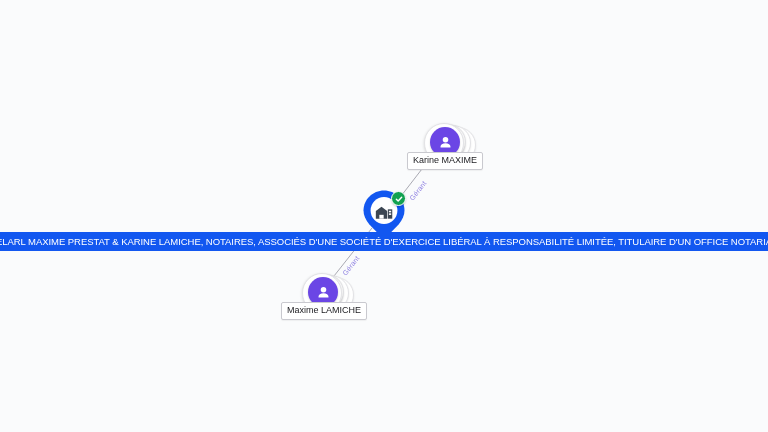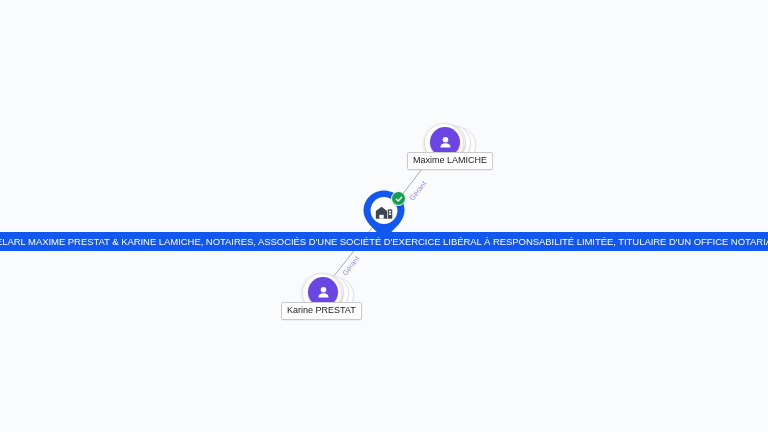--- a/index.html
+++ b/index.html
@@ -116,37 +116,37 @@
       <i class="s2"></i>
       <i class="s1"></i>
       <i class="s0"></i>
     </div>
     <div class="avatar">
       <svg width="17" height="17" viewBox="0 0 24 24" fill="#ffffff">
         <circle cx="12" cy="8" r="3.9"></circle>
         <path d="M12 13.2c-4.2 0-7 2.3-7 4.6V19h14v-1.2c0-2.3-2.8-4.6-7-4.6z"></path>
       </svg>
     </div>
-    <div class="node-label" style="left:-21px;top:27px;">Maxime LAMICHE</div>
+    <div class="node-label" style="left:-21px;top:27px;">Karine MAXIME</div>
   </div>
 
   <div class="person" style="left:306px;top:275px;">
     <div class="stack">
       <i class="s3"></i>
       <i class="s2"></i>
       <i class="s1"></i>
       <i class="s0"></i>
     </div>
     <div class="avatar">
       <svg width="17" height="17" viewBox="0 0 24 24" fill="#ffffff">
         <circle cx="12" cy="8" r="3.9"></circle>
         <path d="M12 13.2c-4.2 0-7 2.3-7 4.6V19h14v-1.2c0-2.3-2.8-4.6-7-4.6z"></path>
       </svg>
     </div>
-    <div class="node-label" style="left:-25px;top:27px;">Karine PRESTAT</div>
+    <div class="node-label" style="left:-25px;top:27px;">Maxime LAMICHE</div>
   </div>
 
   <div class="pin" style="left:361px;top:189px;">
     <svg class="pin-shape" width="46" height="52" viewBox="0 0 46 52">
       <path d="M23 1.5C11.7 1.5 2.5 10.5 2.5 21.6c0 4.9 2.1 9.4 5.9 13.8
                L23 50.5l14.6-15.1c3.8-4.4 5.9-8.9 5.9-13.8C43.5 10.5 34.3 1.5 23 1.5z" fill="#1257f0"></path>
       <circle cx="23" cy="21.5" r="13.4" fill="#ffffff"></circle>
     </svg>
 
     <span class="building">

